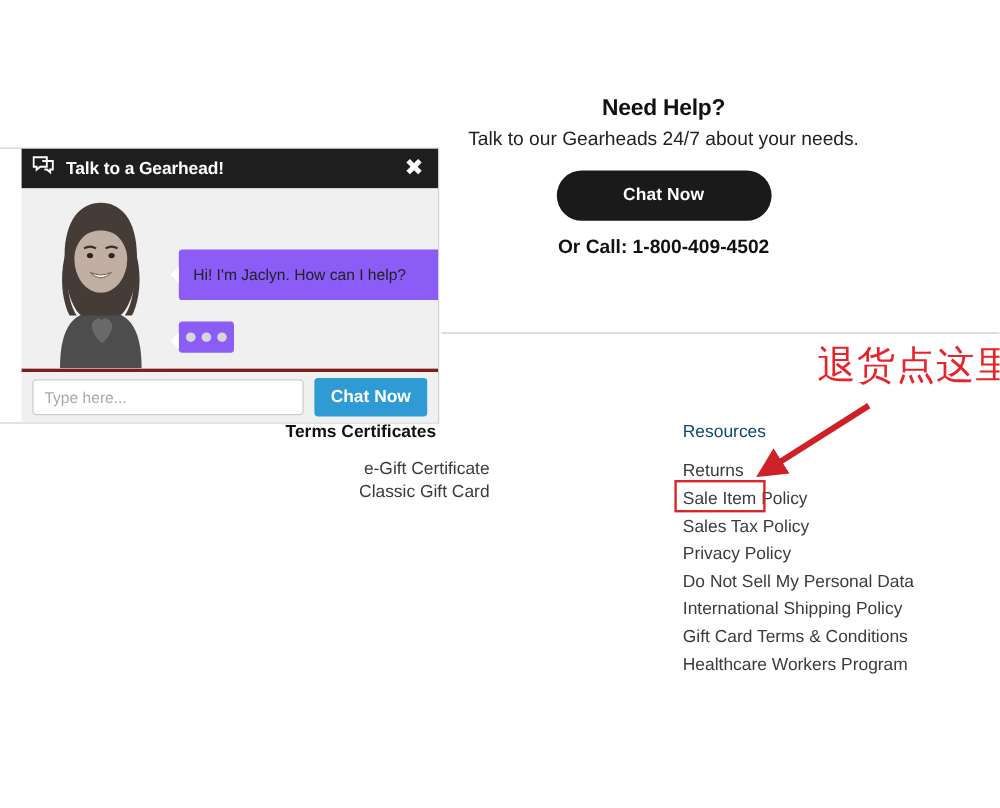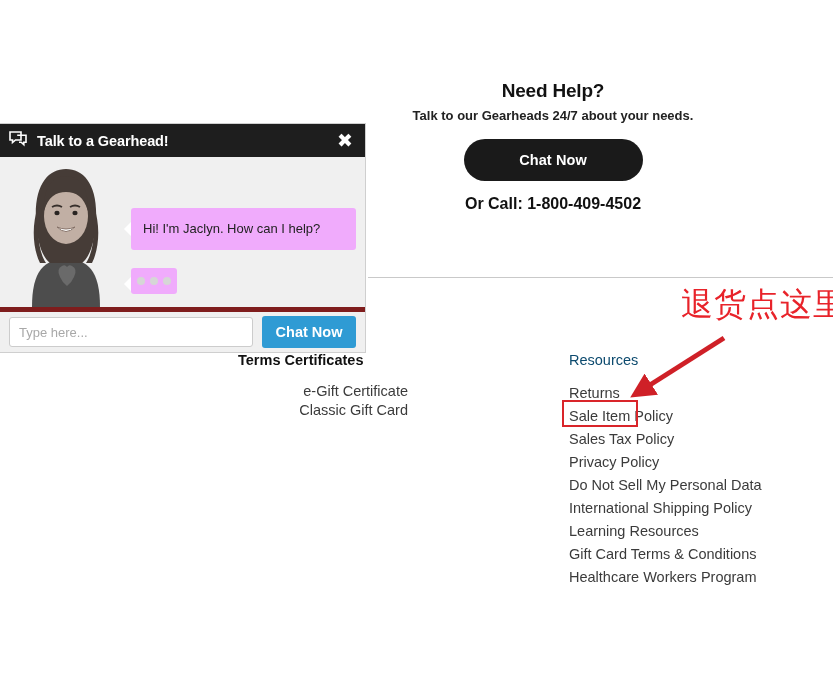--- a/index.html
+++ b/index.html
@@ -25,24 +25,23 @@
     text-align: center;
   }
   #need-help-title {
     font-size: 19px;
     font-weight: bold;
     color: #111111;
     margin: 0 0 6px 0;
     letter-spacing: -0.2px;
   }
   #need-help-sub {
-    font-size: 13px;
+    font-size: 16px;
     color: #222222;
     margin: 0 0 16px 0;
-    font-weight: bold;
   }
   #chat-now-btn {
     display: inline-block;
     background: #1a1a1a;
     color: #ffffff;
     font-size: 14.5px;
     font-weight: bold;
     border: none;
     border-radius: 24px;
     padding: 13px 0;
@@ -119,20 +118,21 @@
   #chat-widget {
     position: absolute;
     left: 0px;
     top: 123px;
     width: 366px;
     height: 230px;
     background: #ffffff;
     border: 1px solid #cfcfcf;
     border-left: none;
     box-sizing: border-box;
+    padding-left: 18px;
   }
   #chat-header {
     height: 33px;
     background: #1e1e1e;
     display: flex;
     align-items: center;
     padding: 0 12px 0 9px;
     box-sizing: border-box;
   }
   #chat-header-title {
@@ -162,21 +162,21 @@
     left: 12px;
     bottom: 0;
     width: 108px;
     height: 148px;
     overflow: hidden;
   }
   #agent-avatar svg { display: block; }
 
   .bubble {
     position: absolute;
-    background: #f0abfc;
+    background: #8b5cf6;
     border-radius: 3px;
     box-sizing: border-box;
   }
   .bubble::before {
     content: "";
     position: absolute;
     left: -7px;
     top: 14px;
     border-top: 7px solid transparent;
     border-bottom: 7px solid transparent;
@@ -205,21 +205,21 @@
   .typing-dot {
     width: 8px;
     height: 8px;
     border-radius: 50%;
     background: #d6d6d6;
   }
 
   #chat-footer {
     height: 45px;
     background: #f0f0f0;
-    border-top: 5px solid #7f1d1d;
+    border-top: 3px solid #7f1d1d;
     display: flex;
     align-items: center;
     padding: 0 9px;
     box-sizing: border-box;
     gap: 9px;
   }
   #chat-input {
     flex: 1;
     height: 30px;
     border: 1px solid #cccccc;
@@ -295,21 +295,20 @@
 </div>
 
 <div id="resources-col">
   <div class="col-title">Resources</div>
   <a class="col-link">Returns</a>
   <a class="col-link">Sale Item Policy</a>
   <a class="col-link">Sales Tax Policy</a>
   <a class="col-link">Privacy Policy</a>
   <a class="col-link">Do Not Sell My Personal Data</a>
   <a class="col-link">International Shipping Policy</a>
-  <a class="col-link">Learning Resources</a>
   <a class="col-link">Gift Card Terms &amp; Conditions</a>
   <a class="col-link">Healthcare Workers Program</a>
 </div>
 
 <div id="chat-widget">
 
   <div id="chat-header">
     <span>
       <svg width="19" height="16" viewBox="0 0 19 16" aria-hidden="true">
         <path d="M1 1h11v8H6.5L3.5 11.5V9H1z" fill="none" stroke="#ffffff" stroke-width="1.6"></path>

